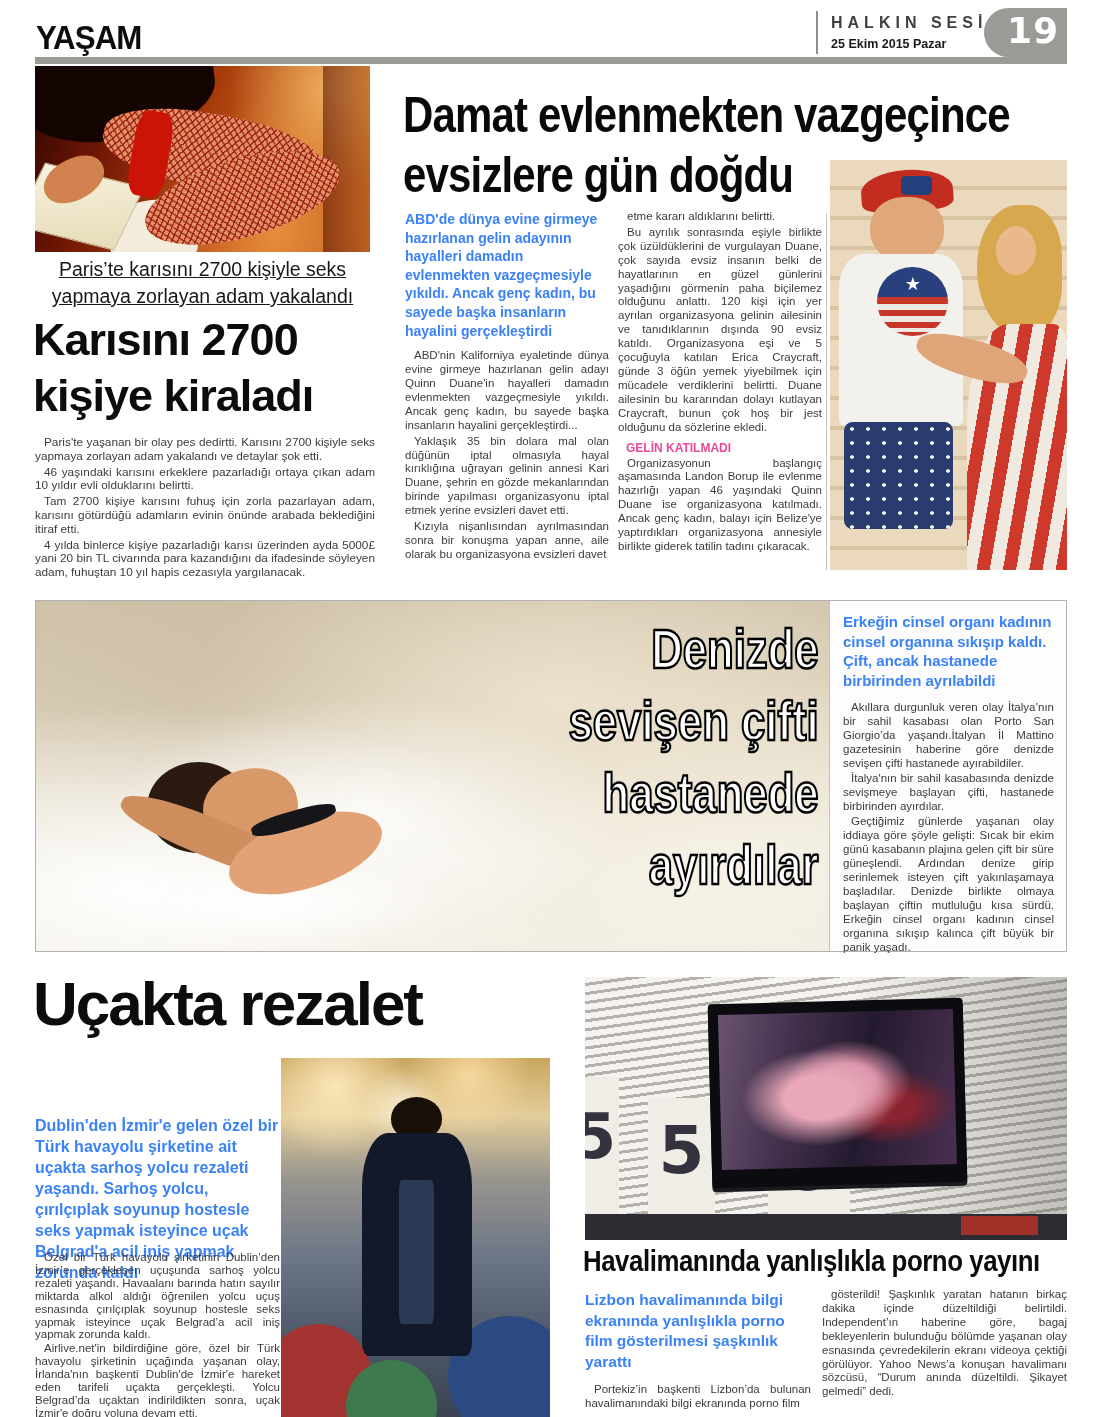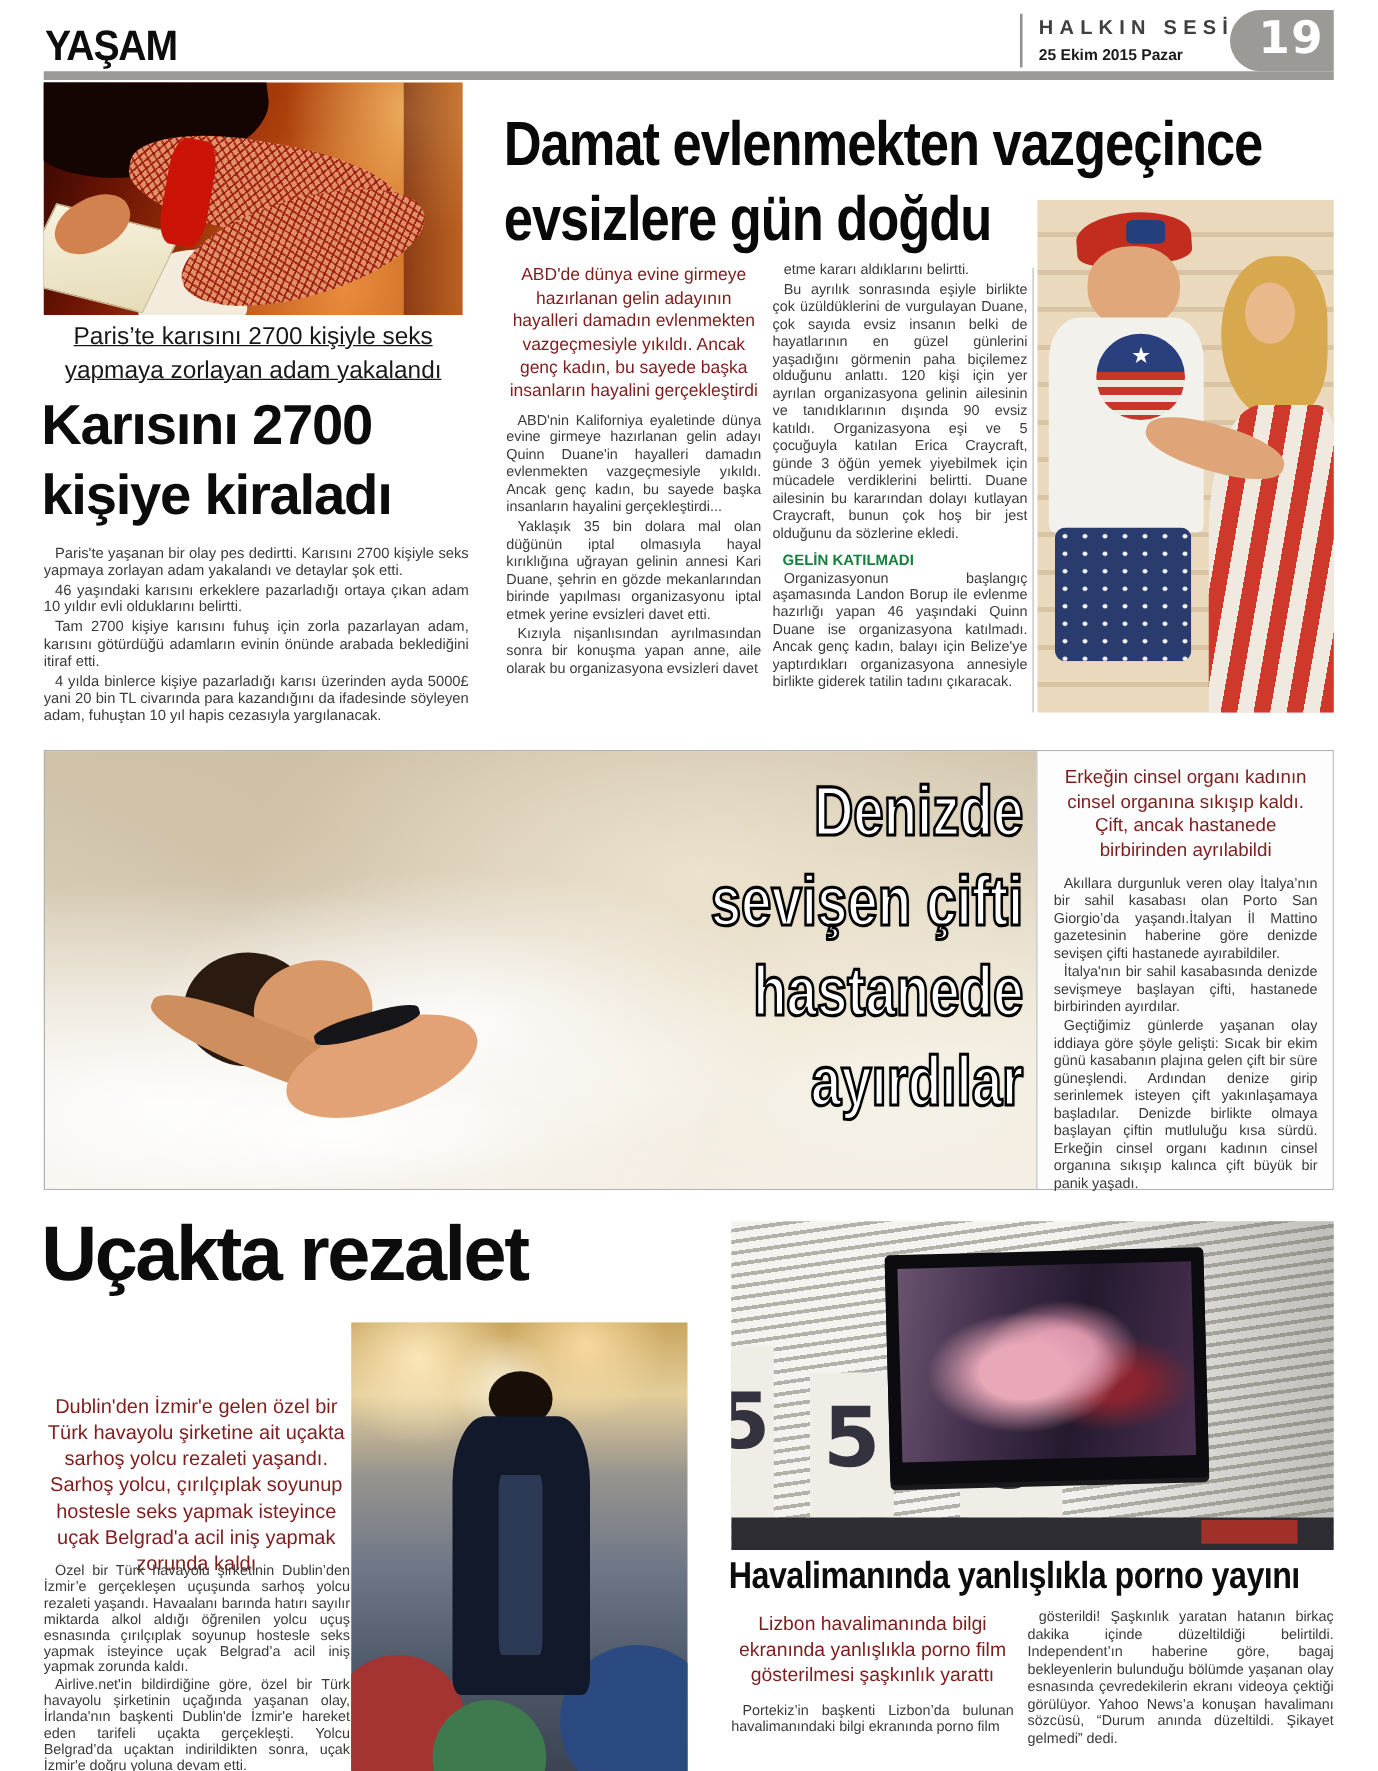--- a/index.html
+++ b/index.html
@@ -13,22 +13,22 @@
   .paper{left:831px;top:14px;font-weight:700;font-size:16px;letter-spacing:5px;color:#404040;white-space:nowrap;}
   .date{left:831px;top:37px;font-weight:700;font-size:12.5px;color:#1a1a1a;}
   .pagebox{left:984px;top:8px;width:83px;height:49px;background:#9c9a97;
            border-radius:26px 0 0 26px;}
   .pagenum{position:absolute;right:8px;top:2px;font-family:"DejaVu Sans",sans-serif;
            font-weight:700;font-size:36px;color:#ffffff;letter-spacing:1px;}
   .graybar{left:35px;top:57px;width:1032px;height:7px;background:#9c9a97;}
   
   .body p, .col p{margin:0 0 2px 0;text-indent:9px;text-align:justify;
                   font-size:11.5px;line-height:13.9px;color:#3b3b3b;}
-  .lead{font-weight:400;color:#7f1d1d;text-align:center;}
-  .subhead{font-weight:700;font-size:12px;color:#15803d;margin:6px 0 2px 0;text-indent:8px;}
+  .lead{font-weight:700;color:#3b82f6;text-align:left;}
+  .subhead{font-weight:700;font-size:12px;color:#ec4899;margin:6px 0 2px 0;text-indent:8px;}
   
   .kicker{left:35px;top:256px;width:335px;text-align:center;font-size:19.5px;
           line-height:27px;color:#181818;text-decoration:underline;}
   .h-a1{left:33px;top:312px;width:352px;margin:0;font-weight:700;font-size:45px;
         line-height:56px;letter-spacing:-1px;color:#0c0c0c;}
   .a1-body{left:35px;top:436px;width:340px;height:150px;overflow:hidden;}
   .a1-body p{font-size:11.8px;line-height:13.8px;}
   
   .h-a2{left:403px;font-weight:700;font-size:50px;color:#090909;letter-spacing:-1px;
         transform:scaleX(.84);transform-origin:left top;white-space:nowrap;}

